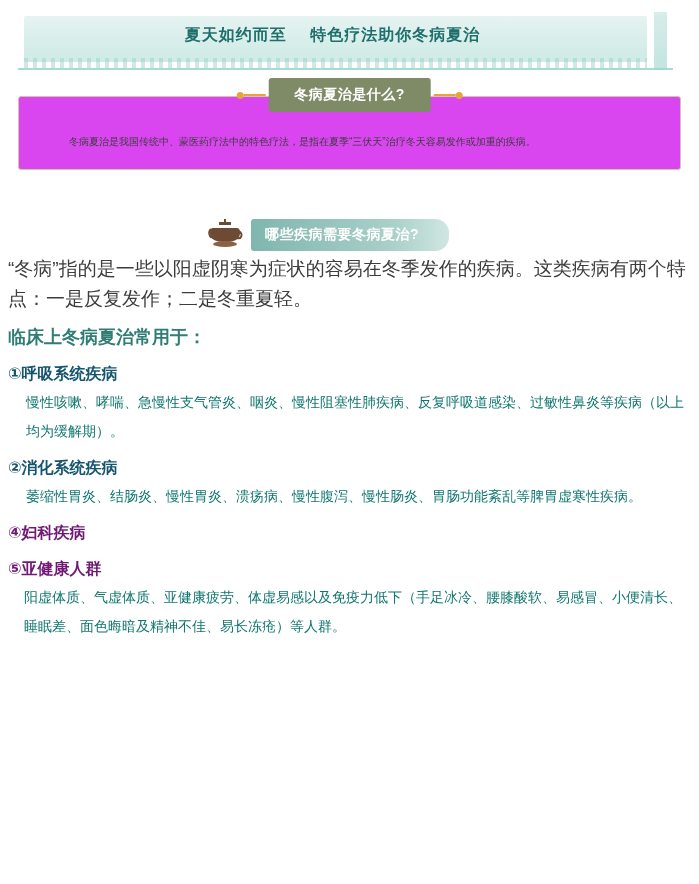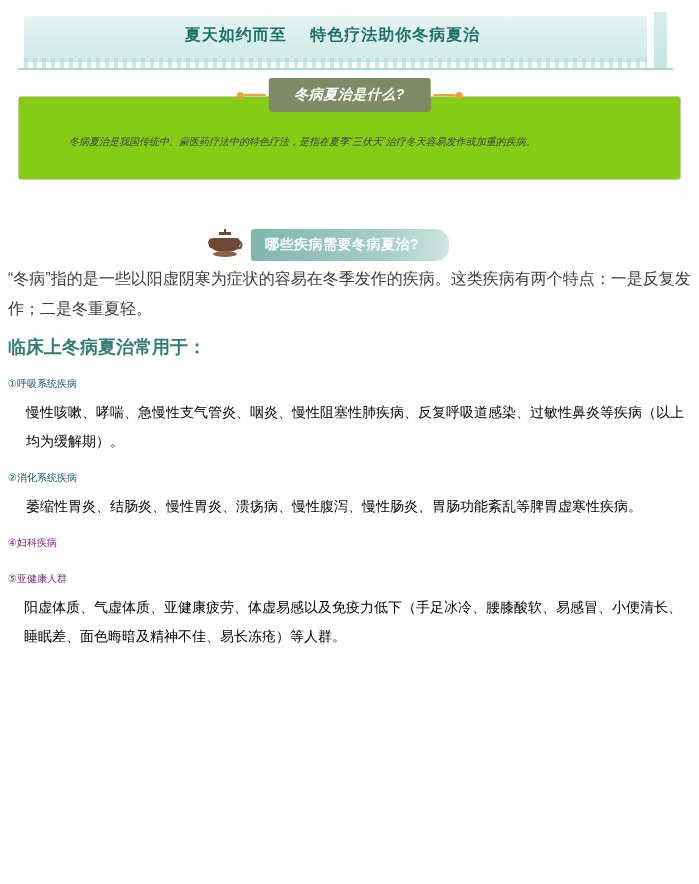--- a/index.html
+++ b/index.html
@@ -71,24 +71,23 @@
     color: #1f6f6b;
     letter-spacing: 1px;
   }
   .banner-title .seg2 { margin-left: 18px; }
 
   
   .card1 {
     position: relative;
     margin: 22px 18px 0 18px;
     border: 1px solid #cfc8a6;
-    background: #84cc16;
+    background: #d946ef;
     border-radius: 3px;
-    padding: 30px 22px 22px 22px;
-    font-style: italic;
+    padding: 30px 22px 12px 22px;
   }
   .ribbon {
     position: absolute;
     top: -19px;
     left: 50%;
     transform: translateX(-50%);
     display: flex;
     align-items: center;
   }
   .ribbon-dot {
@@ -148,43 +147,43 @@
     border-radius: 3px 14px 14px 3px;
     letter-spacing: .5px;
   }
 
   
   .body-wrap {
     margin: 4px 6px 0 6px;
     padding: 0 2px;
   }
   .para {
-    font-size: 16px;
+    font-size: 19px;
     line-height: 30px;
     color: #3d3d3d;
     margin: 0 0 2px 0;
   }
   .lead {
     font-size: 18px;
     line-height: 30px;
     font-weight: bold;
     color: #2f7d74;
     margin: 8px 0 4px 0;
   }
   .item-title {
-    font-size: 10px;
+    font-size: 16px;
     line-height: 28px;
-    font-weight: normal;
+    font-weight: bold;
     color: #16556f;
     margin: 8px 0 0 0;
   }
   .item-body {
     font-size: 14px;
     line-height: 29px;
-    color: #000000;
+    color: #0f766e;
     margin: 0 0 0 18px;
   }
   .item-body.tight { margin-left: 16px; }
   .item-title-alt { color: #701a75; }
 </style>
 </head>
 <body>
 
 <div class="banner-wrap">
   <div class="banner-bg"></div>

